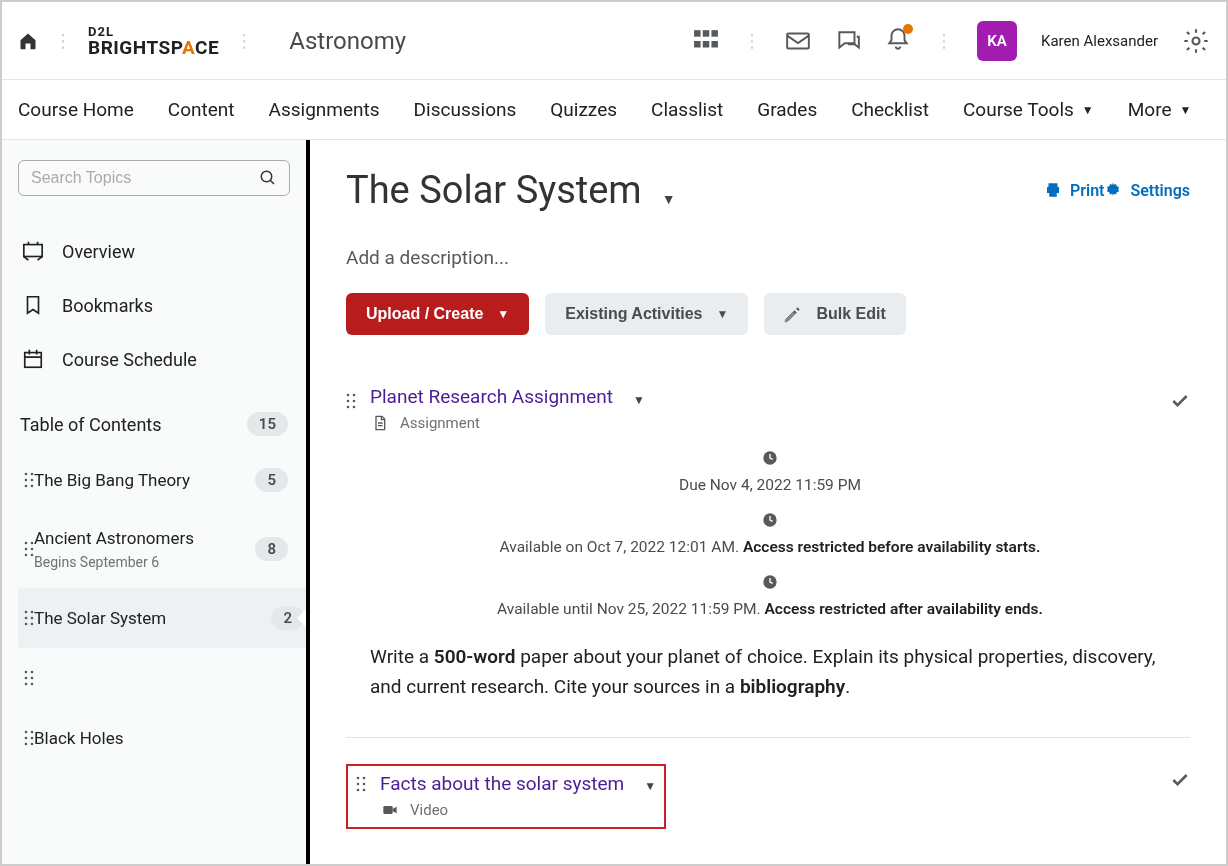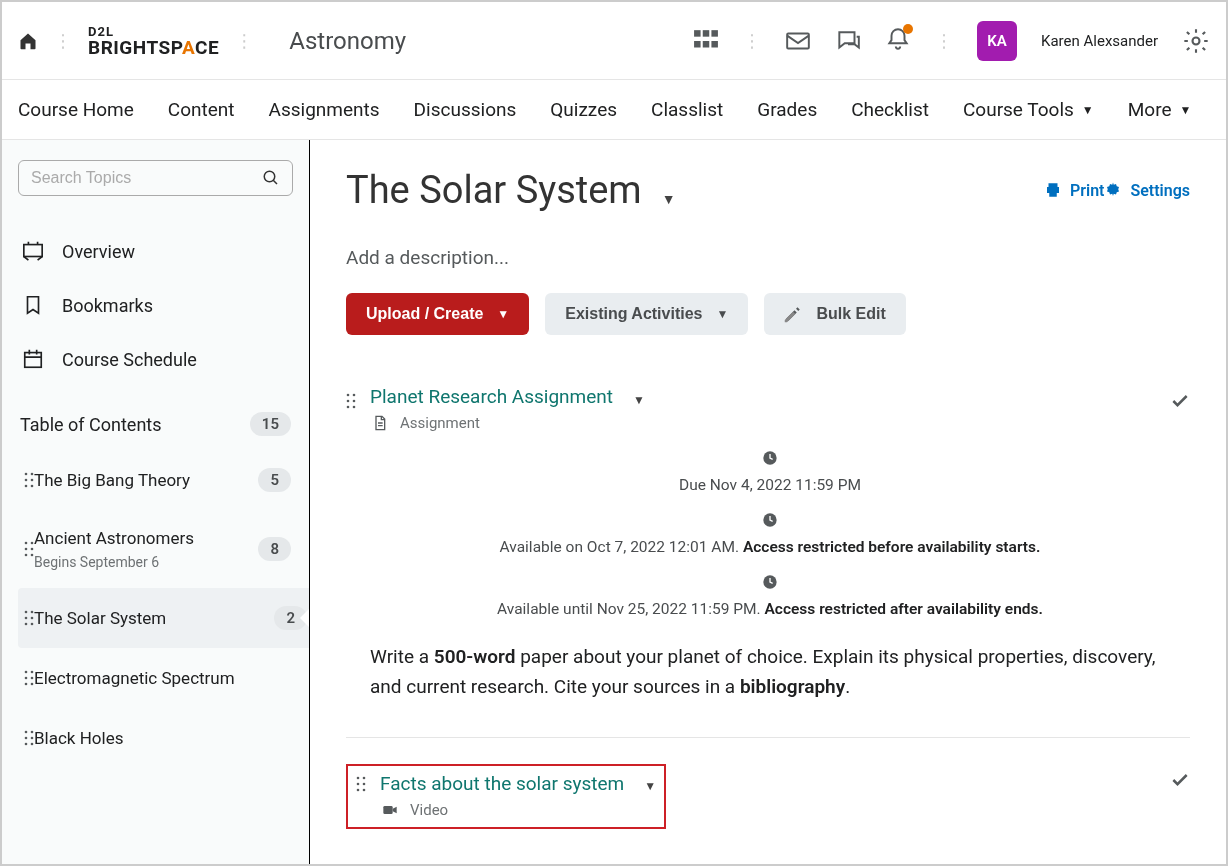--- a/index.html
+++ b/index.html
@@ -23,21 +23,21 @@
 .username { font-size: 15px; color: #202122; }
 .gear-icon { width: 28px; height: 28px; fill: none; stroke: #565a5c; stroke-width: 1.8; }
 
 
 .navbar { display: flex; align-items: center; height: 60px; padding: 0 16px; border-bottom: 1px solid #e5e5e5; gap: 34px; }
 .nav-item { font-size: 19px; color: #202122; cursor: pointer; display: flex; align-items: center; gap: 8px; }
 .nav-item .chev { font-size: 12px; }
 
 
 .body { display: flex; height: calc(100% - 138px); }
-.sidebar { width: 308px; background: #f9fbfb; border-right: 1px solid #000000; padding: 20px 16px 0 16px; overflow-y: auto; }
+.sidebar { width: 308px; background: #f9fbfb; border-right: 4px solid #000000; padding: 20px 16px 0 16px; overflow-y: auto; }
 .main { flex: 1; padding: 28px 36px 0 36px; overflow-y: auto; }
 
 
 .search-box { display: flex; align-items: center; border: 1px solid #aaa; border-radius: 6px; padding: 8px 12px; margin-bottom: 28px; }
 .search-box input { border: none; outline: none; flex: 1; font-size: 16px; background: transparent; }
 .search-box input::placeholder { color: #aaa; }
 .side-link { display: flex; align-items: center; gap: 18px; font-size: 18px; padding: 16px 0 16px 4px; cursor: pointer; }
 .side-link svg { width: 22px; height: 22px; fill: none; stroke: #202122; stroke-width: 1.8; }
 .toc-header { display: flex; justify-content: space-between; align-items: center; font-size: 18px; padding: 18px 2px 14px 2px; margin-top: 8px; }
 .badge { background: #e5e8ea; border-radius: 12px; padding: 3px 12px; font-size: 15px; font-weight: 600; color: #494c4e; }
@@ -67,21 +67,21 @@
 .btn-secondary { background: #e9edf0; color: #494c4e; }
 .btn .chev { font-size: 12px; }
 .pencil-icon { width: 18px; height: 18px; }
 
 
 .content-item { display: flex; padding: 14px 0; }
 .ci-left { display: flex; align-items: flex-start; gap: 14px; flex: 1; }
 .ci-left .drag-dots { margin-top: 8px; }
 .ci-body { flex: 1; }
 .ci-title-row { display: flex; align-items: center; gap: 20px; }
-.ci-title { color: #0f766e; font-size: 19px; }
+.ci-title { color: #4c1d95; font-size: 19px; }
 .ci-chev { font-size: 12px; color: #444; margin-top: 6px; }
 .ci-type { display: flex; align-items: center; gap: 12px; margin-top: 6px; color: #6e7274; font-size: 15px; margin-left: 2px; }
 .ci-type svg { width: 16px; height: 16px; fill: #565a5c; }
 .ci-meta-line { display: flex; align-items: center; gap: 10px; margin-top: 18px; font-size: 15.5px; color: #494c4e; flex-direction: column; }
 .ci-meta-line svg { width: 16px; height: 16px; fill: #565a5c; flex-shrink: 0; }
 .ci-meta-line .bold { font-weight: 600; color: #202122; }
 .ci-desc { font-size: 19px; line-height: 1.6; color: #202122; margin-top: 24px; max-width: 820px; }
 .ci-desc .bold { font-weight: 600; }
 .check-icon { width: 20px; height: 20px; fill: #565a5c; margin-top: 6px; }
 .divider { border: none; border-top: 1px solid #e5e5e5; margin: 20px 0 12px 0; }
@@ -237,23 +237,20 @@
     </div>
     <div class="toc-item">
       <div class="drag-dots"><svg viewBox="0 0 10 16">
             <circle cx="2" cy="2" r="1.3"></circle>
             <circle cx="8" cy="2" r="1.3"></circle>
             <circle cx="2" cy="8" r="1.3"></circle>
             <circle cx="8" cy="8" r="1.3"></circle>
             <circle cx="2" cy="14" r="1.3"></circle>
             <circle cx="8" cy="14" r="1.3"></circle>
           </svg></div>
-      <div class="toc-item-body">
-          <div class="toc-title">Electromagnetic Spectrum</div>
-        </div>
     </div>
     <div class="toc-item">
       <div class="drag-dots"><svg viewBox="0 0 10 16">
             <circle cx="2" cy="2" r="1.3"></circle>
             <circle cx="8" cy="2" r="1.3"></circle>
             <circle cx="2" cy="8" r="1.3"></circle>
             <circle cx="8" cy="8" r="1.3"></circle>
             <circle cx="2" cy="14" r="1.3"></circle>
             <circle cx="8" cy="14" r="1.3"></circle>
           </svg></div>

